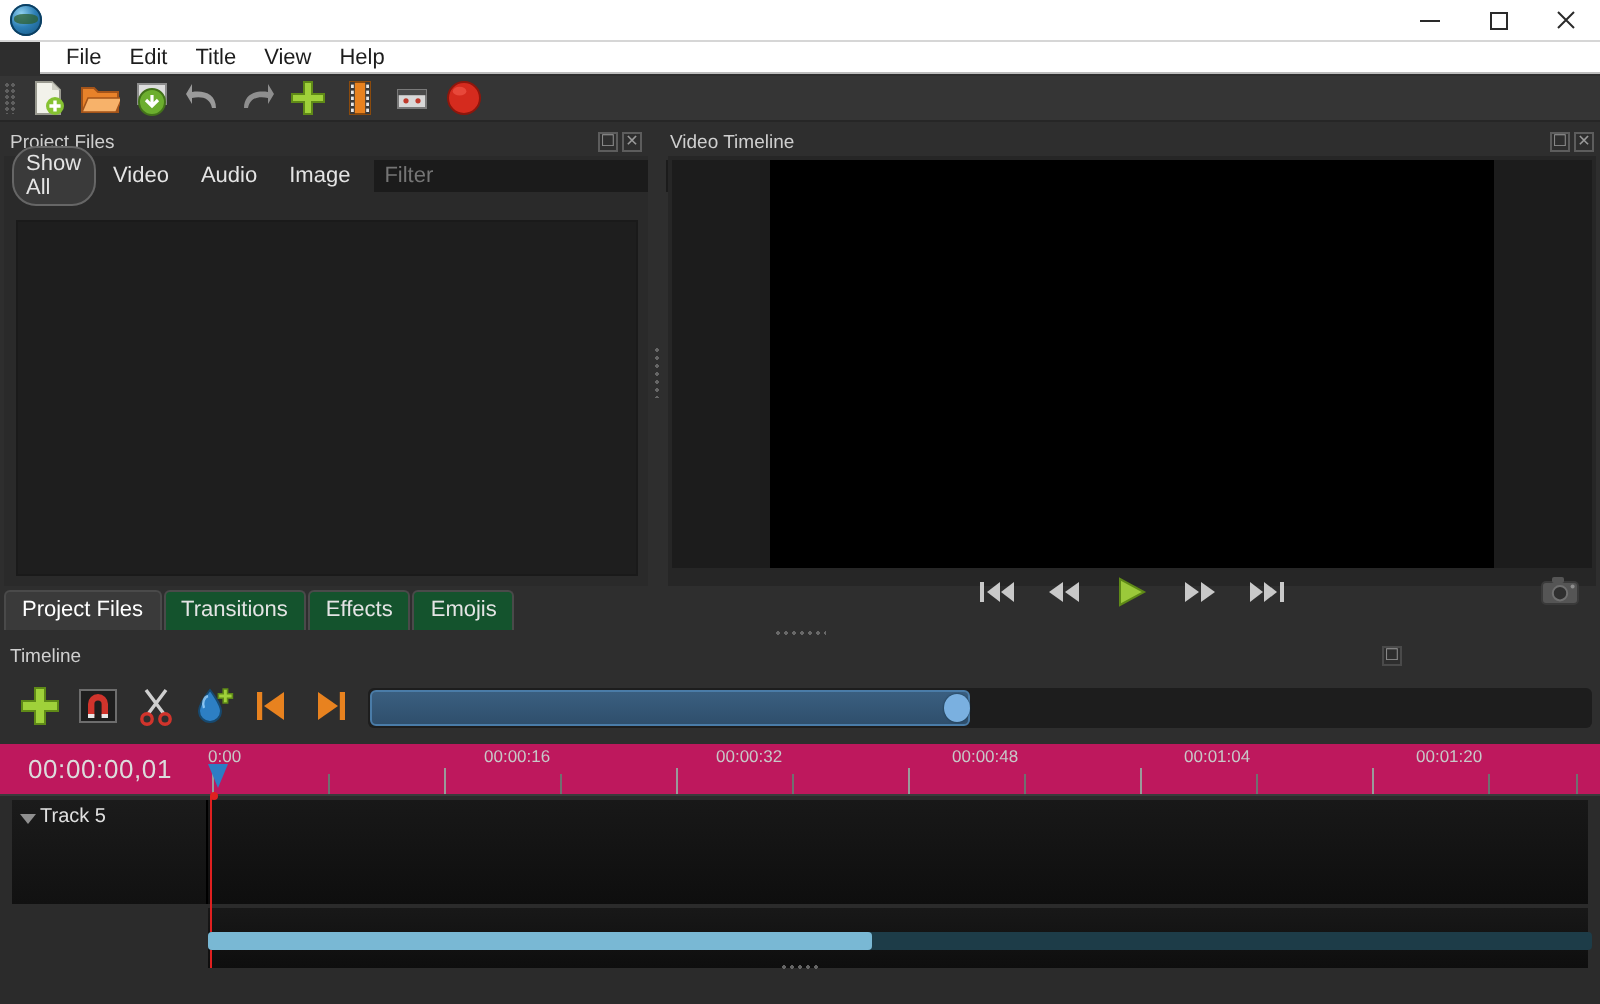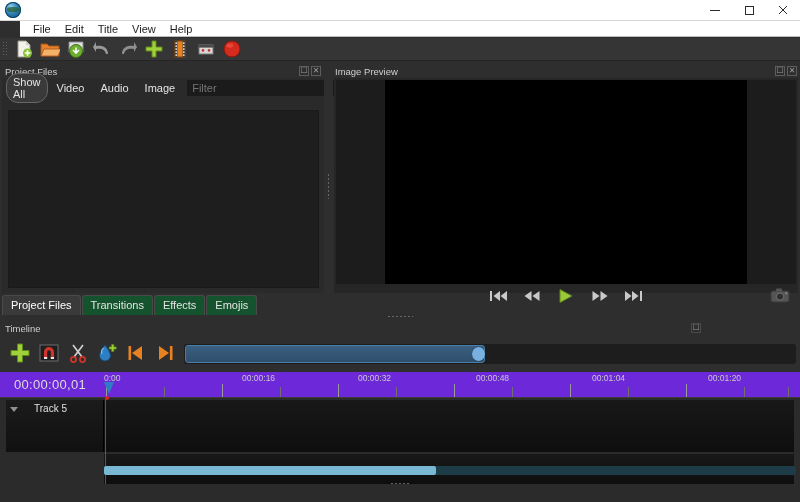--- a/index.html
+++ b/index.html
@@ -124,33 +124,33 @@
   .tlbtn { width: 27px; height: 26px; display: flex; align-items: center; justify-content: center;
     border-radius: 2px; }
   .zoomslider { position: absolute; left: 184px; top: 344px; width: 612px; height: 20px;
     background: #1d1d1d; border-radius: 3px; }
   .zs-fill { position: absolute; left: 1px; top: 1px; width: 298px; height: 18px;
     background: linear-gradient(#3a5f80, #2f4f6c); border-radius: 3px; border: 1px solid #4a7ca8; }
   .zs-handle { position: absolute; left: 290px; top: 3px; width: 13px; height: 14px;
     background: #7ab0e0; border-radius: 50%; box-shadow: 0 0 1px #0d2a3f; }
 
   .ruler { position: absolute; left: 0; top: 372px; width: 800px; height: 26px;
-    background: #6d28d9; border-bottom: 1px solid #3b3b3b; overflow: hidden; }
+    background: #be185d; border-bottom: 1px solid #3b3b3b; overflow: hidden; }
   .timecode { position: absolute; left: 14px; top: 5px; font-size: 13px; color: #dcdcdc;
     font-family: "Liberation Sans", sans-serif; letter-spacing: .3px; }
   .rlabel { position: absolute; top: 1px; font-size: 8.5px; color: #c8c8c8; white-space: nowrap; }
   .rtick { position: absolute; top: 15px; width: 1px; height: 10px; background: #707070; }
   .rtick.major { top: 12px; height: 13px; background: #9a9a9a; }
 
   .tracks { position: absolute; left: 0; top: 398px; width: 800px; height: 104px;
     background: #2b2b2b; overflow: hidden; }
   .track { position: absolute; left: 6px; width: 788px; }
   .track-head { position: absolute; left: 0; top: 0; width: 98px; height: 100%;
     background: linear-gradient(#1b1b1b, #111111);
-    display: flex; align-items: flex-start; padding: 3px 0 0 4px; gap: 16px;
+    display: flex; align-items: flex-start; padding: 3px 0 0 4px; gap: 2px;
     border-right: 1px solid #000; }
   .track-name { font-size: 10px; color: #e0e0e0; }
   .chev { width: 0; height: 0; border-left: 4px solid transparent; border-right: 4px solid transparent;
     border-top: 5px solid #8f8f8f; margin-top: 4px; }
   .track-body { position: absolute; left: 98px; top: 0; right: 0; height: 100%;
     background: linear-gradient(#181818, #0e0e0e); }
 
   .playhead { position: absolute; top: 0; width: 1px; height: 100%; background: #e02020; z-index: 30; }
   .ph-marker { position: absolute; left: 104px; top: 382px; width: 0; height: 0;
     border-left: 5px solid transparent; border-right: 5px solid transparent;
@@ -300,21 +300,21 @@
       <input class="pf-filter" type="text" placeholder="Filter" style="">
     </div>
     <div class="pf-list"></div>
   </div>
 
   <div class="vsplit">
     <div class="vgrip"></div>
   </div>
 
   <div class="panel-title" style="left:330px; top:64px; width:470px;">
-    <span class="ptxt">Image Preview</span>
+    <span class="ptxt">Video Timeline</span>
     <span class="pt-btns">
       <span class="pt-btn">☐</span>
       <span class="pt-btn">✕</span>
     </span>
   </div>
 
   <div class="videopreview">
     <div class="vp-stage">
       <div class="vp-video"></div>
     </div>

